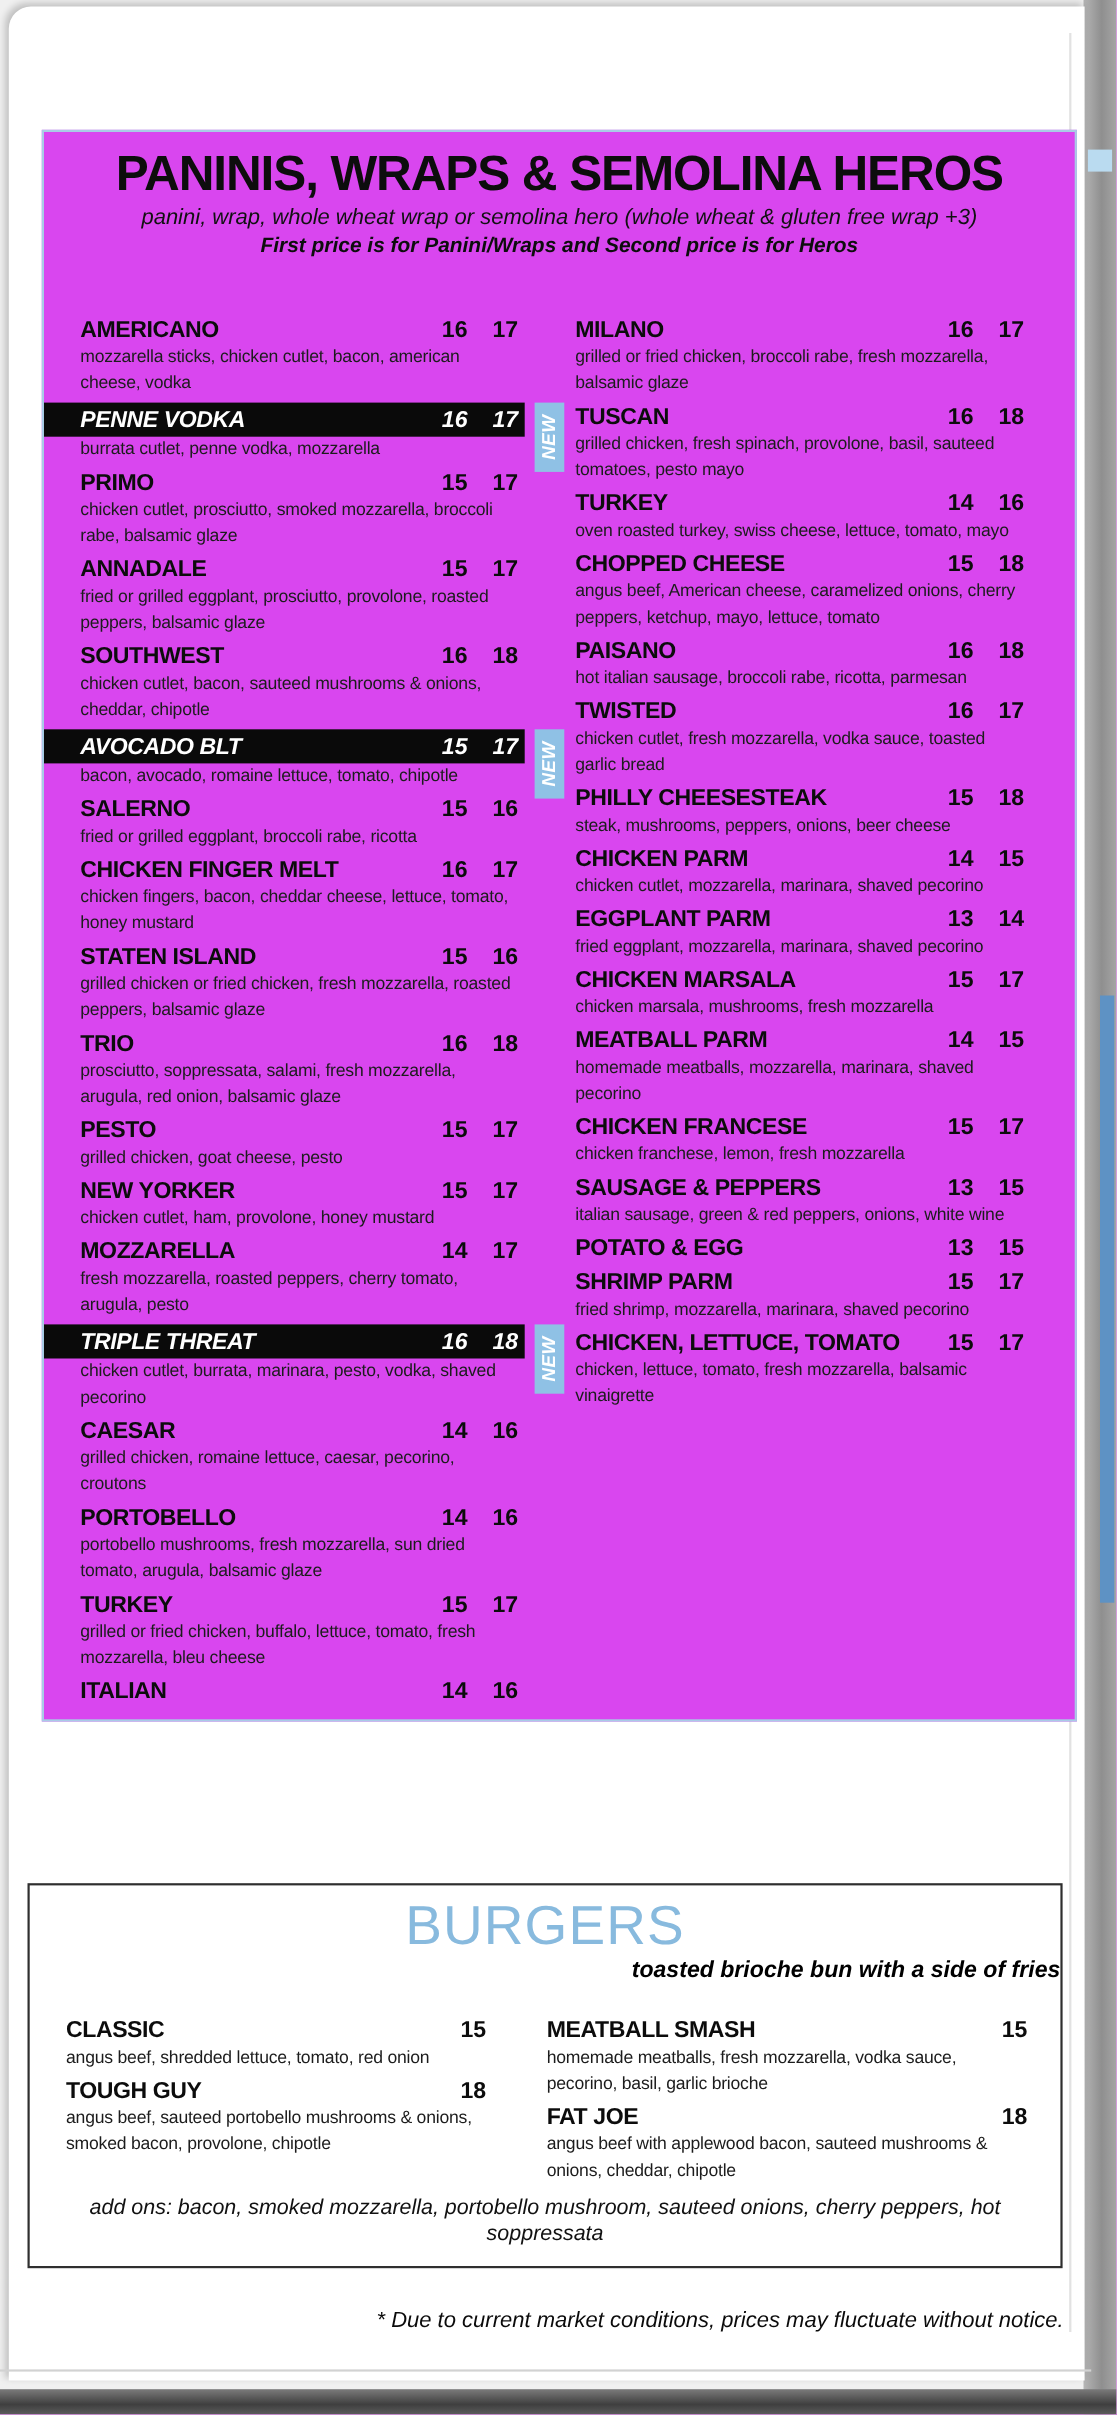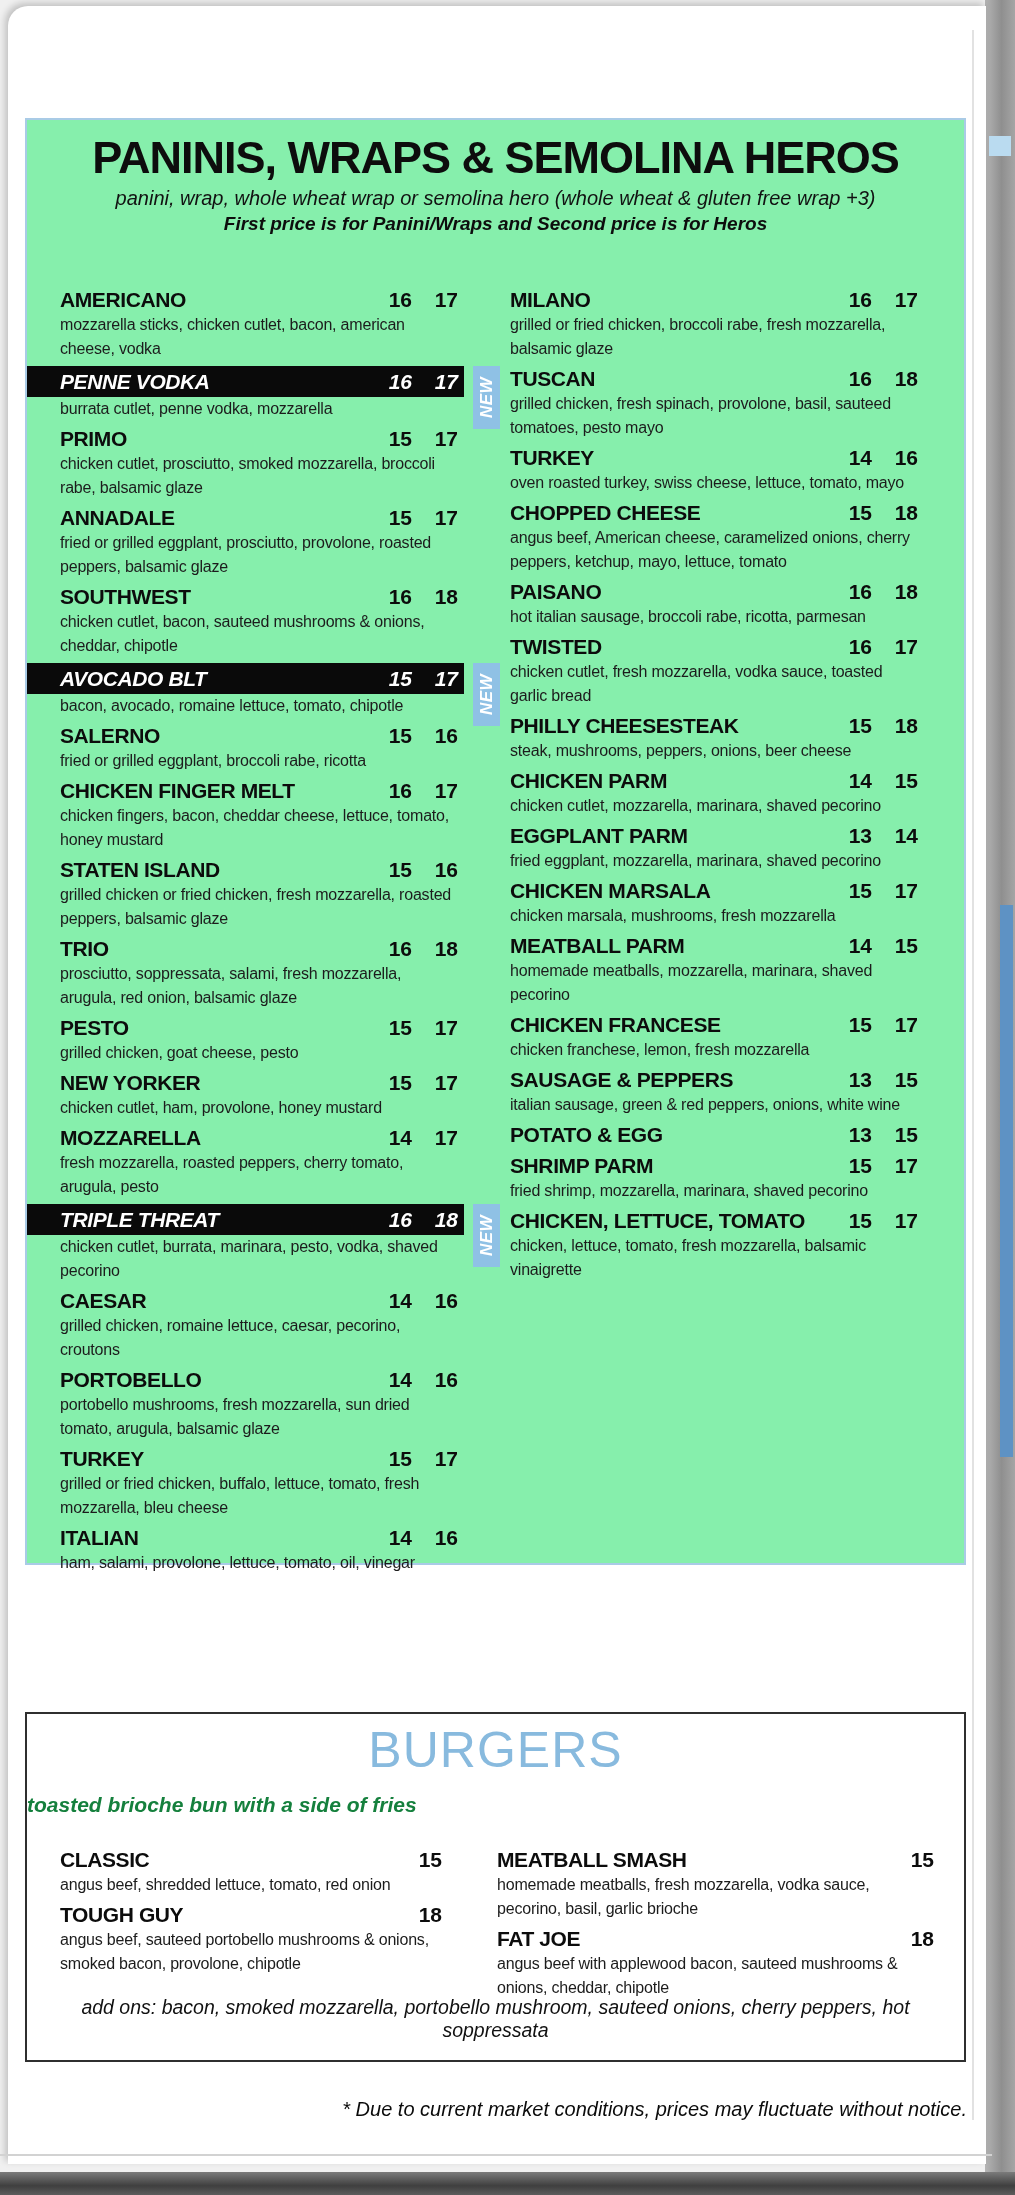--- a/index.html
+++ b/index.html
@@ -15,22 +15,22 @@
   .sheet{position:absolute;left:8px;top:6px;width:978px;height:2158px;background:#ffffff;
     border-radius:20px 0 0 0;box-shadow:-3px -3px 7px rgba(0,0,0,0.20);}
   .torn-line{position:absolute;left:972px;top:30px;height:2090px;width:2px;background:#e2e2e2;}
   .blue-strip{position:absolute;right:2px;top:905px;width:13px;height:552px;background:#5e92c4;}
   .blue-chip{position:absolute;right:4px;top:136px;width:22px;height:20px;background:#badbf0;}
   .bottom-line{position:absolute;left:0;top:2154px;width:992px;height:2px;background:#d2d2d2;}
   .bottom-bar{position:absolute;left:0;top:2172px;width:1015px;height:23px;
     background:linear-gradient(to bottom,#7b7b7b,#3f3f3f 60%,#5c5c5c);}
 
   
-  .paninis-box{position:absolute;left:25px;top:118px;width:941px;height:1447px;
-    border:2px solid #a9cbe6;background:#86efac;box-sizing:border-box;}
+  .paninis-box{position:absolute;left:38px;top:118px;width:941px;height:1447px;
+    border:2px solid #a9cbe6;background:#d946ef;box-sizing:border-box;}
   .pan-title{margin-top:14px;text-align:center;font-size:45px;font-weight:700;
     letter-spacing:-1px;color:#0d0d0d;line-height:1.05;}
   .pan-sub{text-align:center;font-style:italic;font-size:20px;color:#111;margin-top:5px;line-height:1.2;}
   .pan-note{text-align:center;font-style:italic;font-weight:700;font-size:19px;color:#0d0d0d;margin-top:3px;}
 
   .menu-cols{display:flex;margin-top:52px;padding:0 28px 0 33px;}
   .col{width:50%;box-sizing:border-box;}
   .col-left{padding-right:40px;}
   .col-right{padding-left:12px;padding-right:18px;}
 
@@ -47,21 +47,21 @@
   .item.hl .badge{display:flex;position:absolute;right:-36px;top:0;width:27px;height:63px;
     background:#8fc1e5;color:#fff;font-weight:700;font-size:17px;letter-spacing:0.5px;
     align-items:center;justify-content:center;
     writing-mode:vertical-rl;transform:rotate(180deg);}
 
   
   .burgers-box{position:absolute;left:25px;top:1712px;width:941px;height:350px;
     border:2px solid #2f2f2f;background:#fff;box-sizing:border-box;}
   .burg-title{margin-top:10px;text-align:center;font-size:50px;font-weight:400;
     letter-spacing:1px;color:#88bade;line-height:1.05;}
-  .burg-sub{text-align:left;font-style:italic;font-weight:700;font-size:21px;color:#15803d;margin-top:16px;}
+  .burg-sub{text-align:right;font-style:italic;font-weight:700;font-size:21px;color:#000000;margin-top:2px;}
   .burg-cols{display:flex;margin-top:30px;padding:0 30px 0 33px;}
   .burg-cols .col-left{padding-right:55px;}
   .burg-cols .col-right{padding-left:0;padding-right:0;}
   .addons{position:absolute;left:0;bottom:18px;width:100%;text-align:center;
     font-style:italic;font-size:19.5px;color:#111;}
 
   .footnote{position:absolute;top:2098px;right:48px;font-style:italic;font-weight:400;
     font-size:20px;color:#0b0b0b;}
 </style>
 </head>
@@ -251,21 +251,20 @@
     <div class="desc">grilled or fried chicken, buffalo, lettuce, tomato, fresh mozzarella, bleu cheese</div>
   </div>
 
   <div class="item">
     <div class="name-row">
       <span class="nm">ITALIAN</span>
       <span class="p p1">14</span>
       <span class="p p2">16</span>
 
     </div>
-    <div class="desc">ham, salami, provolone, lettuce, tomato, oil, vinegar</div>
   </div>
 </div>
     <div class="col col-right">
   <div class="item">
     <div class="name-row">
       <span class="nm">MILANO</span>
       <span class="p p1">16</span>
       <span class="p p2">17</span>
 
     </div>

